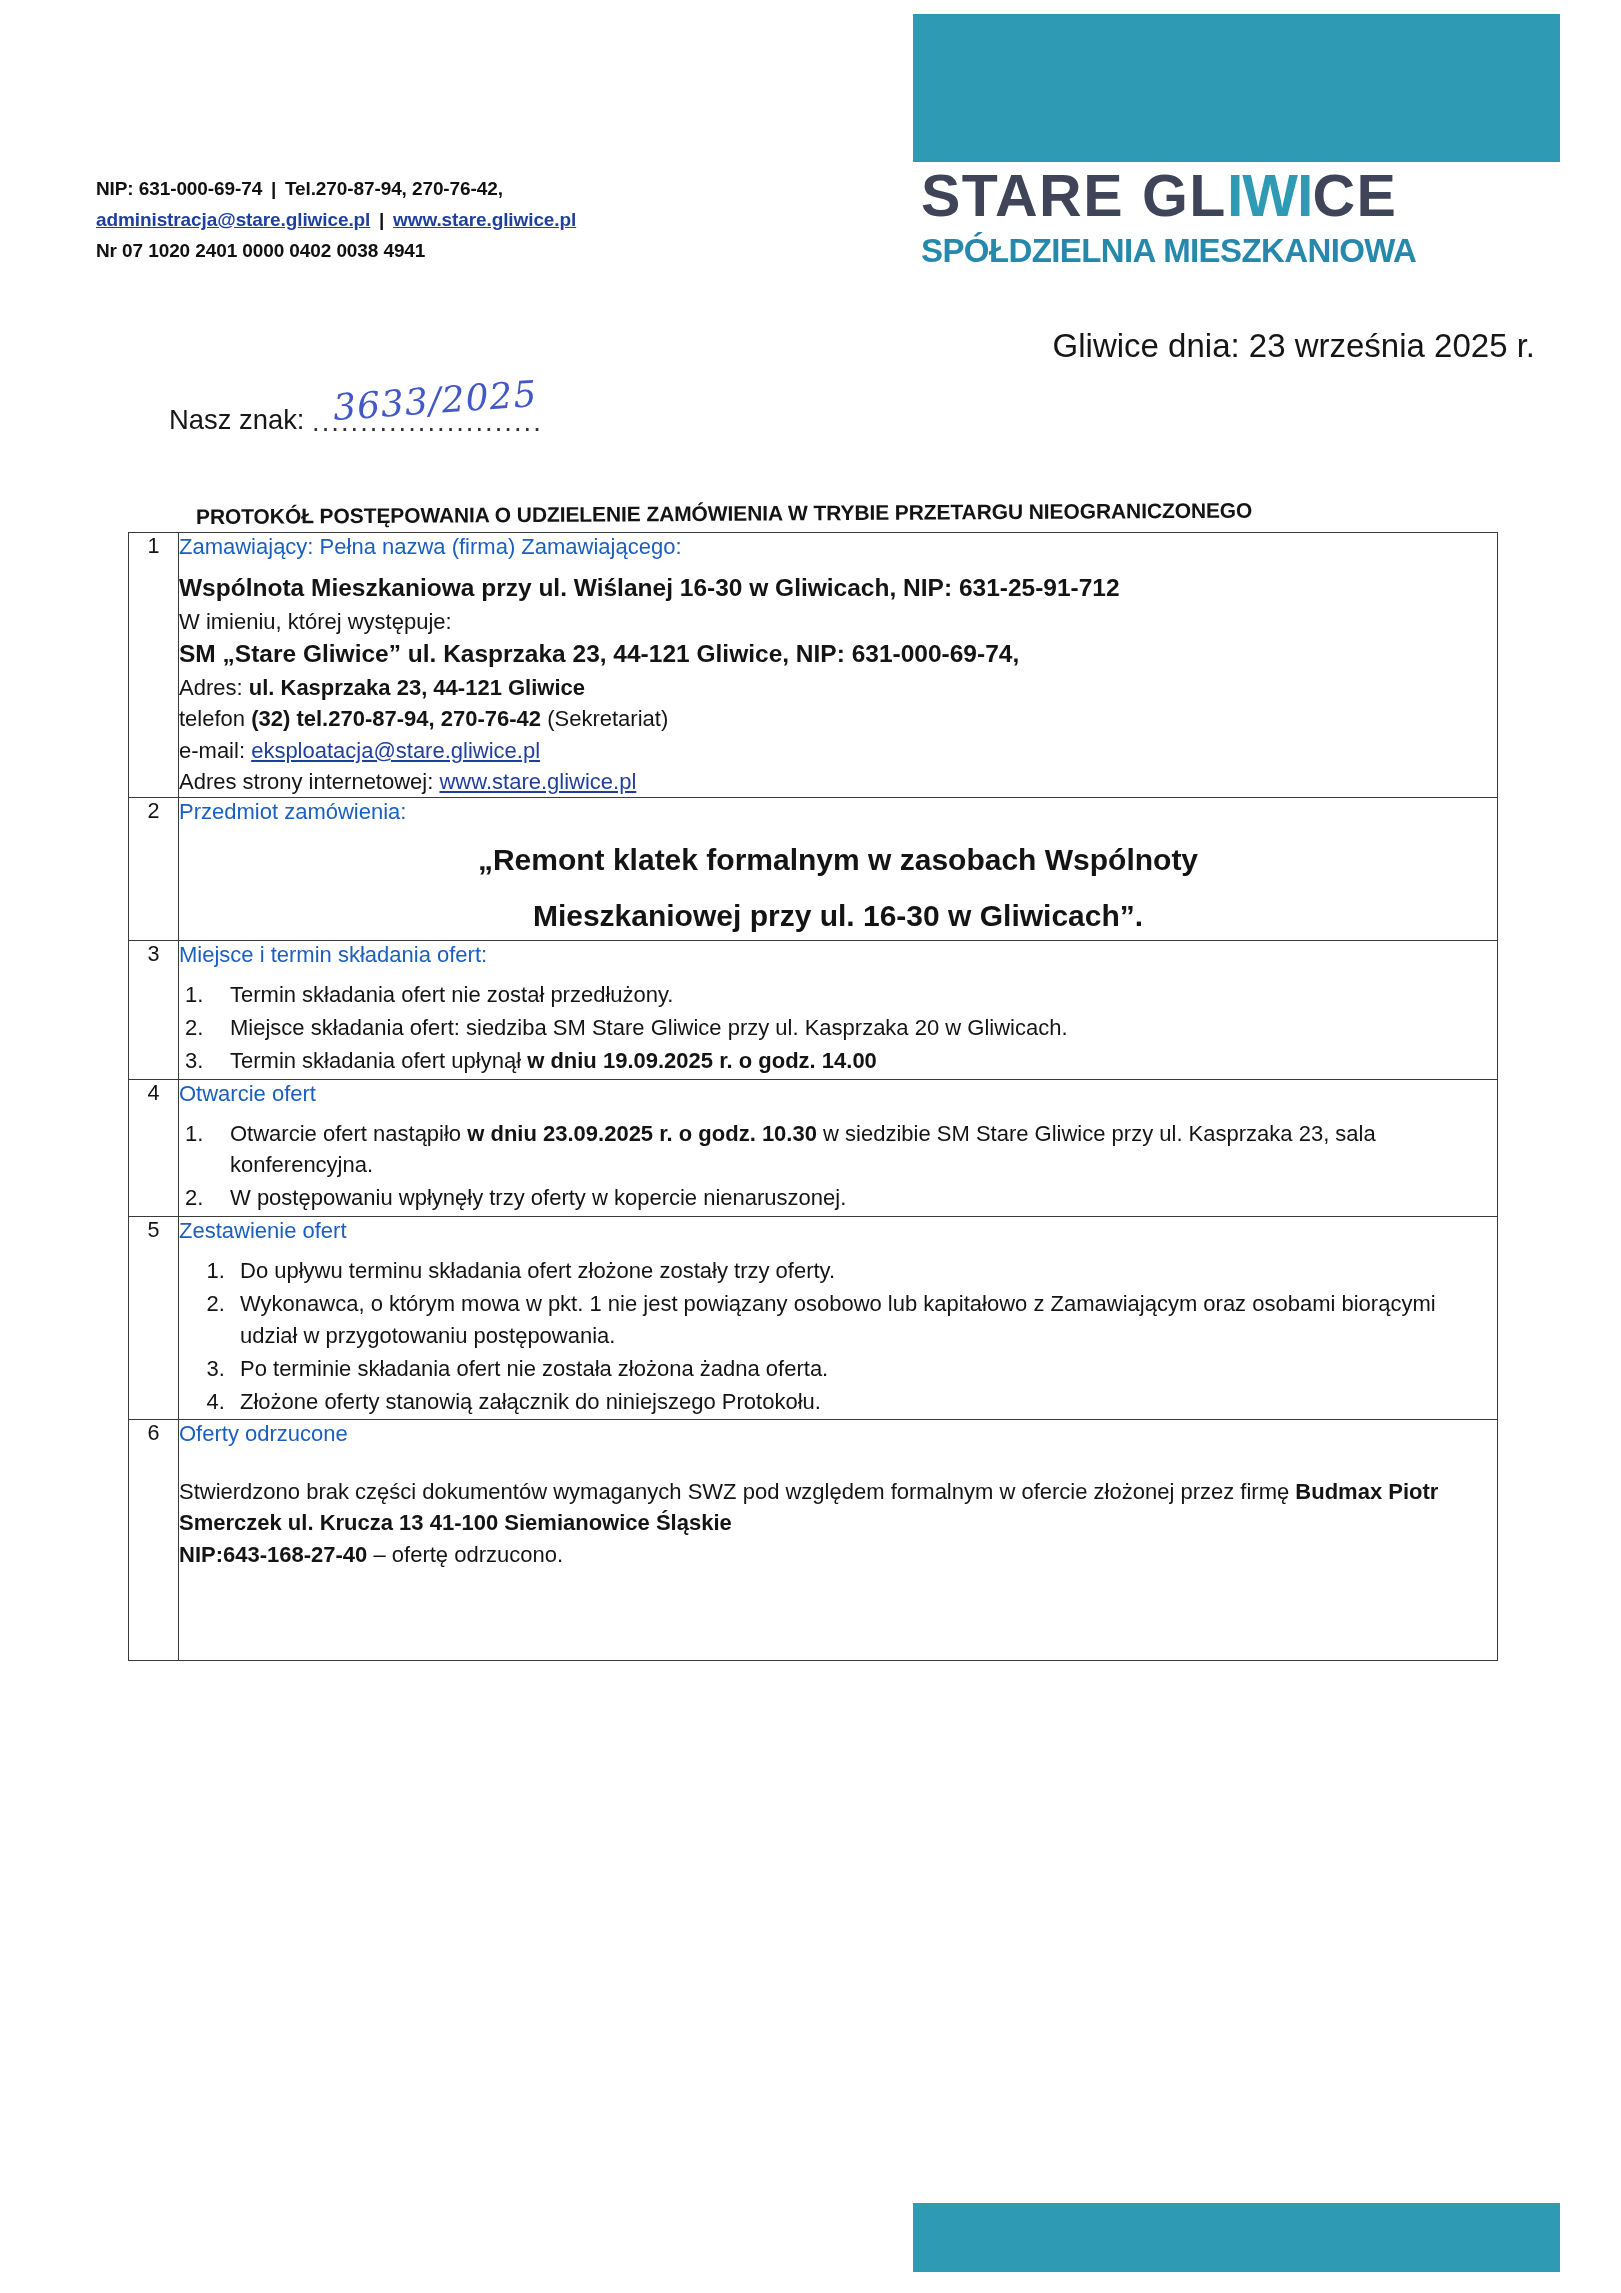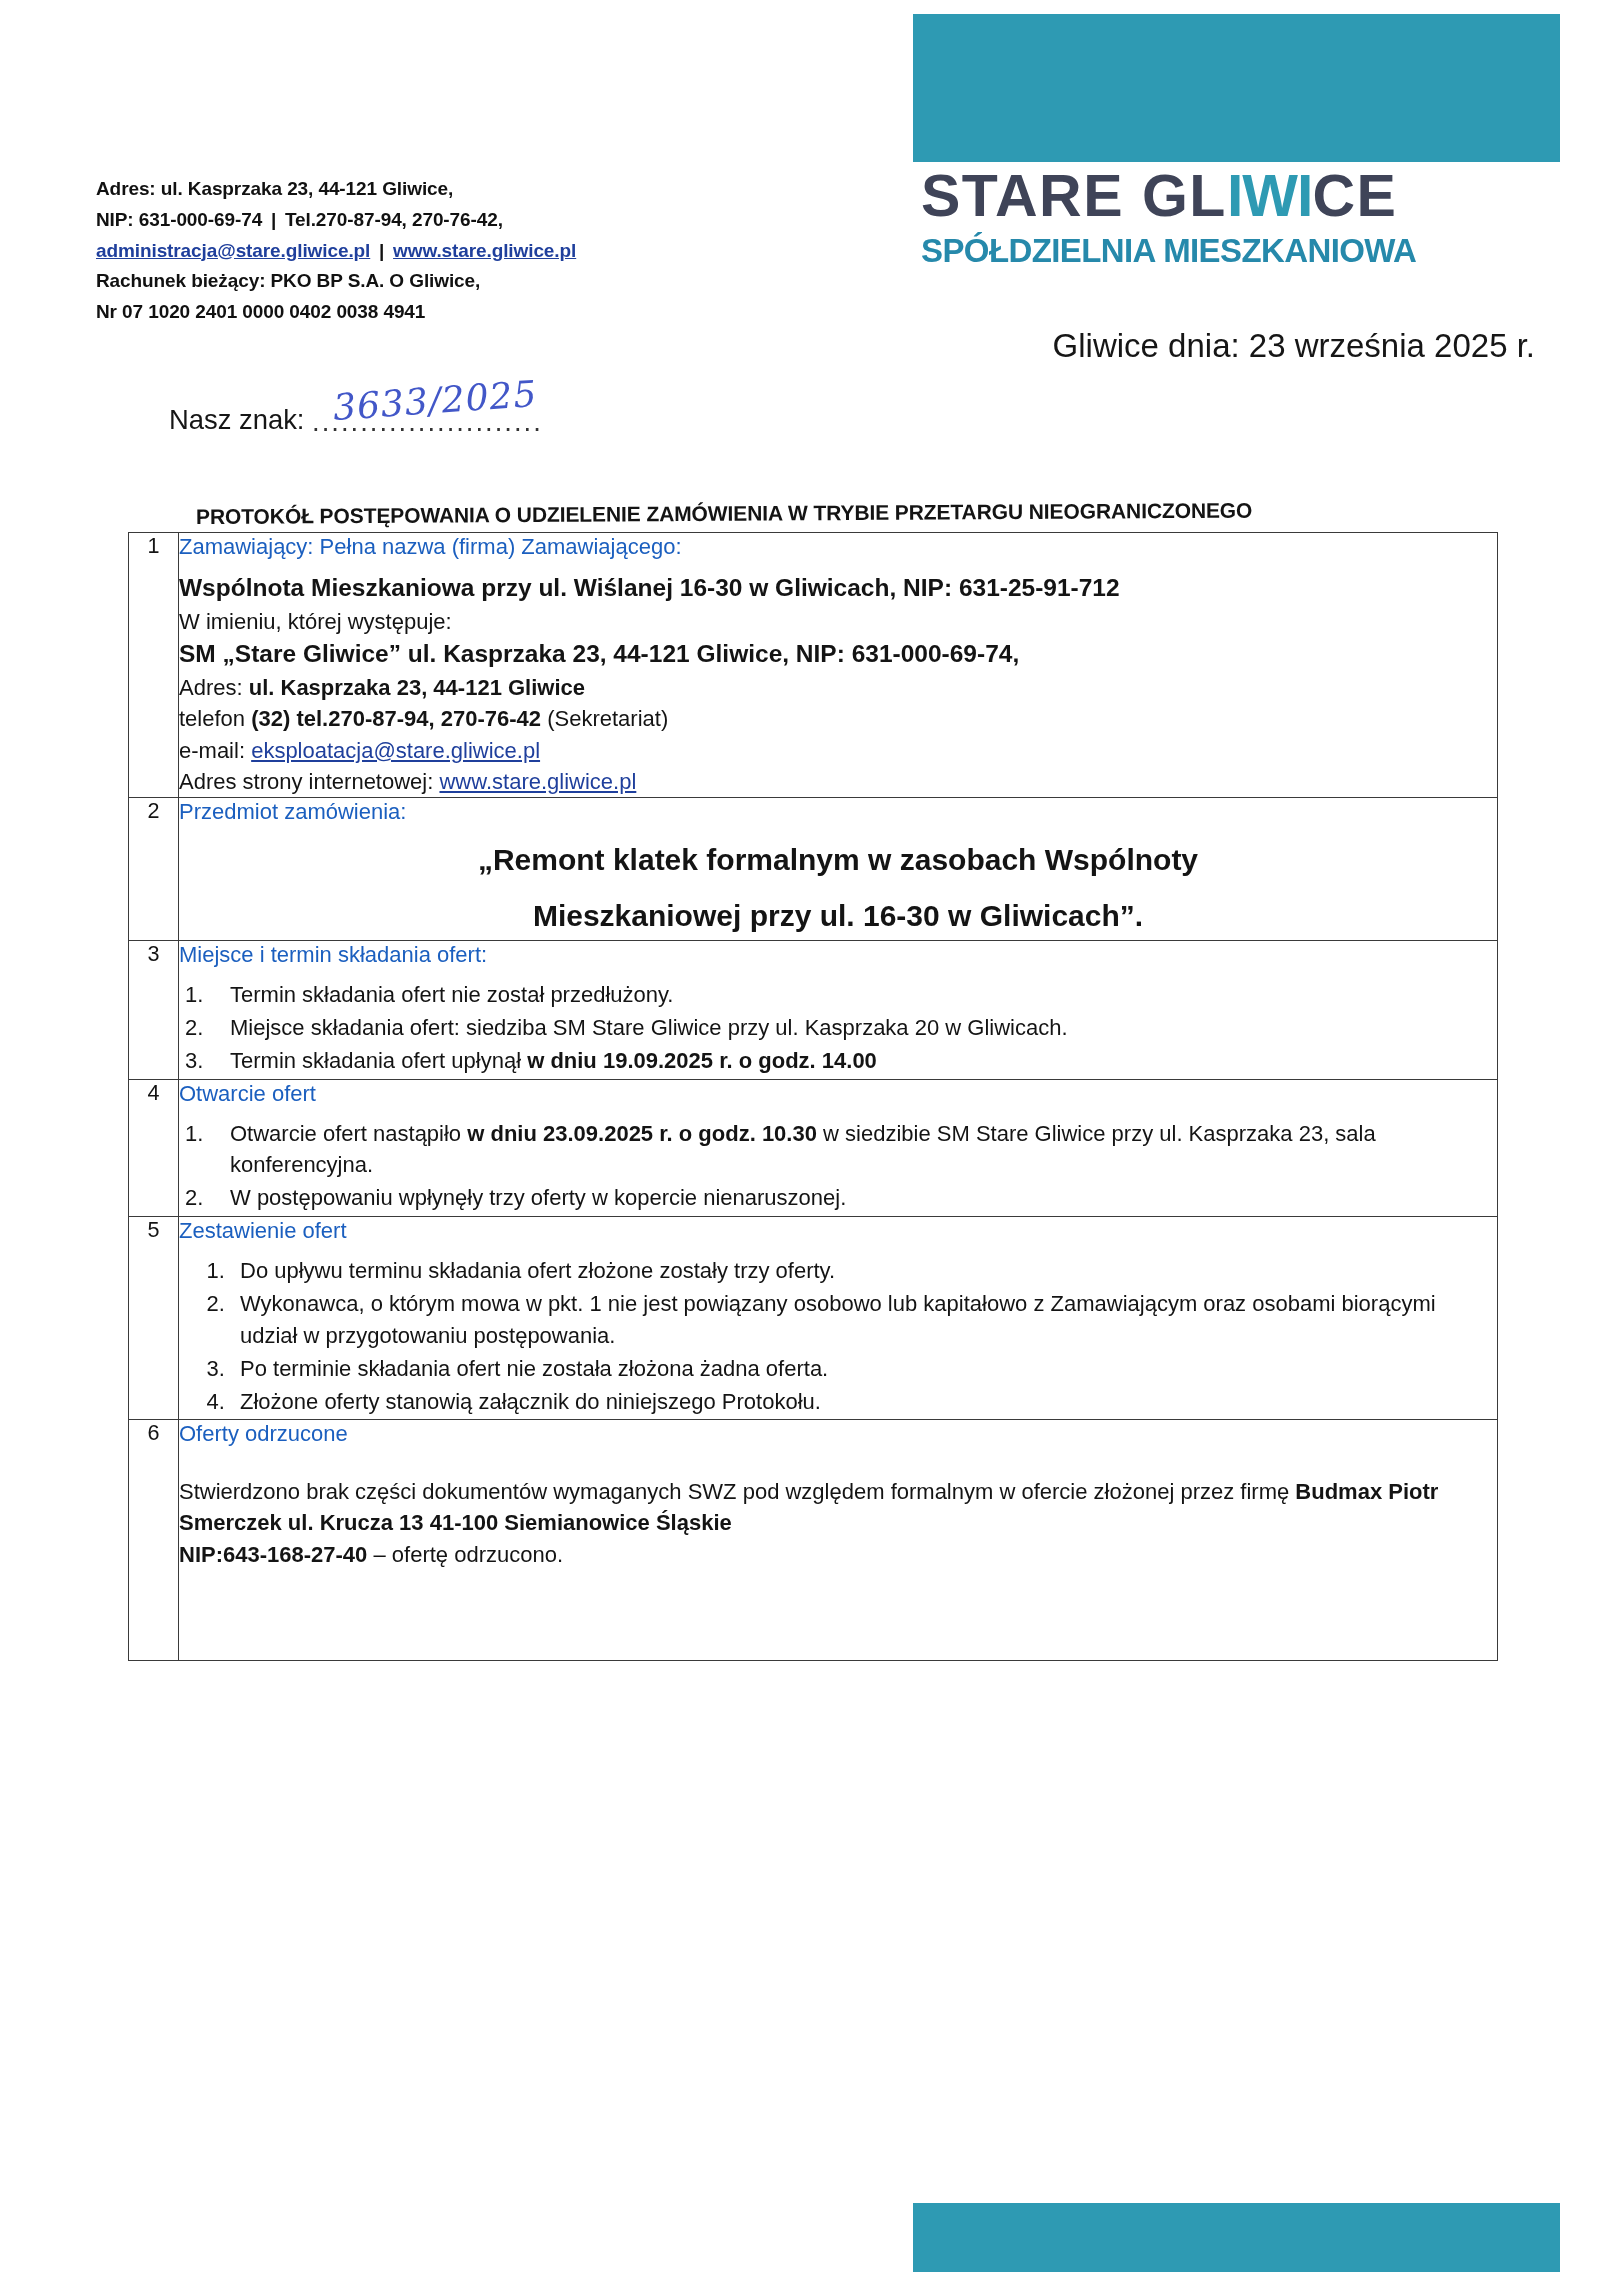--- a/index.html
+++ b/index.html
@@ -227,28 +227,26 @@
 
   .spacer-block { height: 90px; }
 </style>
 </head>
 <body>
 
 <div class="teal-bar-top"></div>
 <div class="teal-bar-bottom"></div>
 
 <div class="contact-block">
-  <div>Adres: ul. Kasprzaka 23, 44-121 Gliwice,</div>
   <div>
     <span>NIP: 631-000-69-74</span><span class="sep">|</span><span>Tel.270-87-94, 270-76-42,</span>
   </div>
   <div>
     <span class="link">administracja@stare.gliwice.pl</span><span class="sep">|</span><span class="link">www.stare.gliwice.pl</span>
   </div>
-  <div>Rachunek bieżący: PKO BP S.A. O Gliwice,</div>
   <div>Nr 07 1020 2401 0000 0402 0038 4941</div>
 </div>
 
 <div class="logo-wrap">
   <div class="logo-main"><span>STARE GL</span><span class="hi">IWI</span><span>CE</span></div>
   <div class="logo-sub">SPÓŁDZIELNIA MIESZKANIOWA</div>
 </div>
 
 <div class="date-line">Gliwice dnia: 23 września 2025 r.</div>
 

